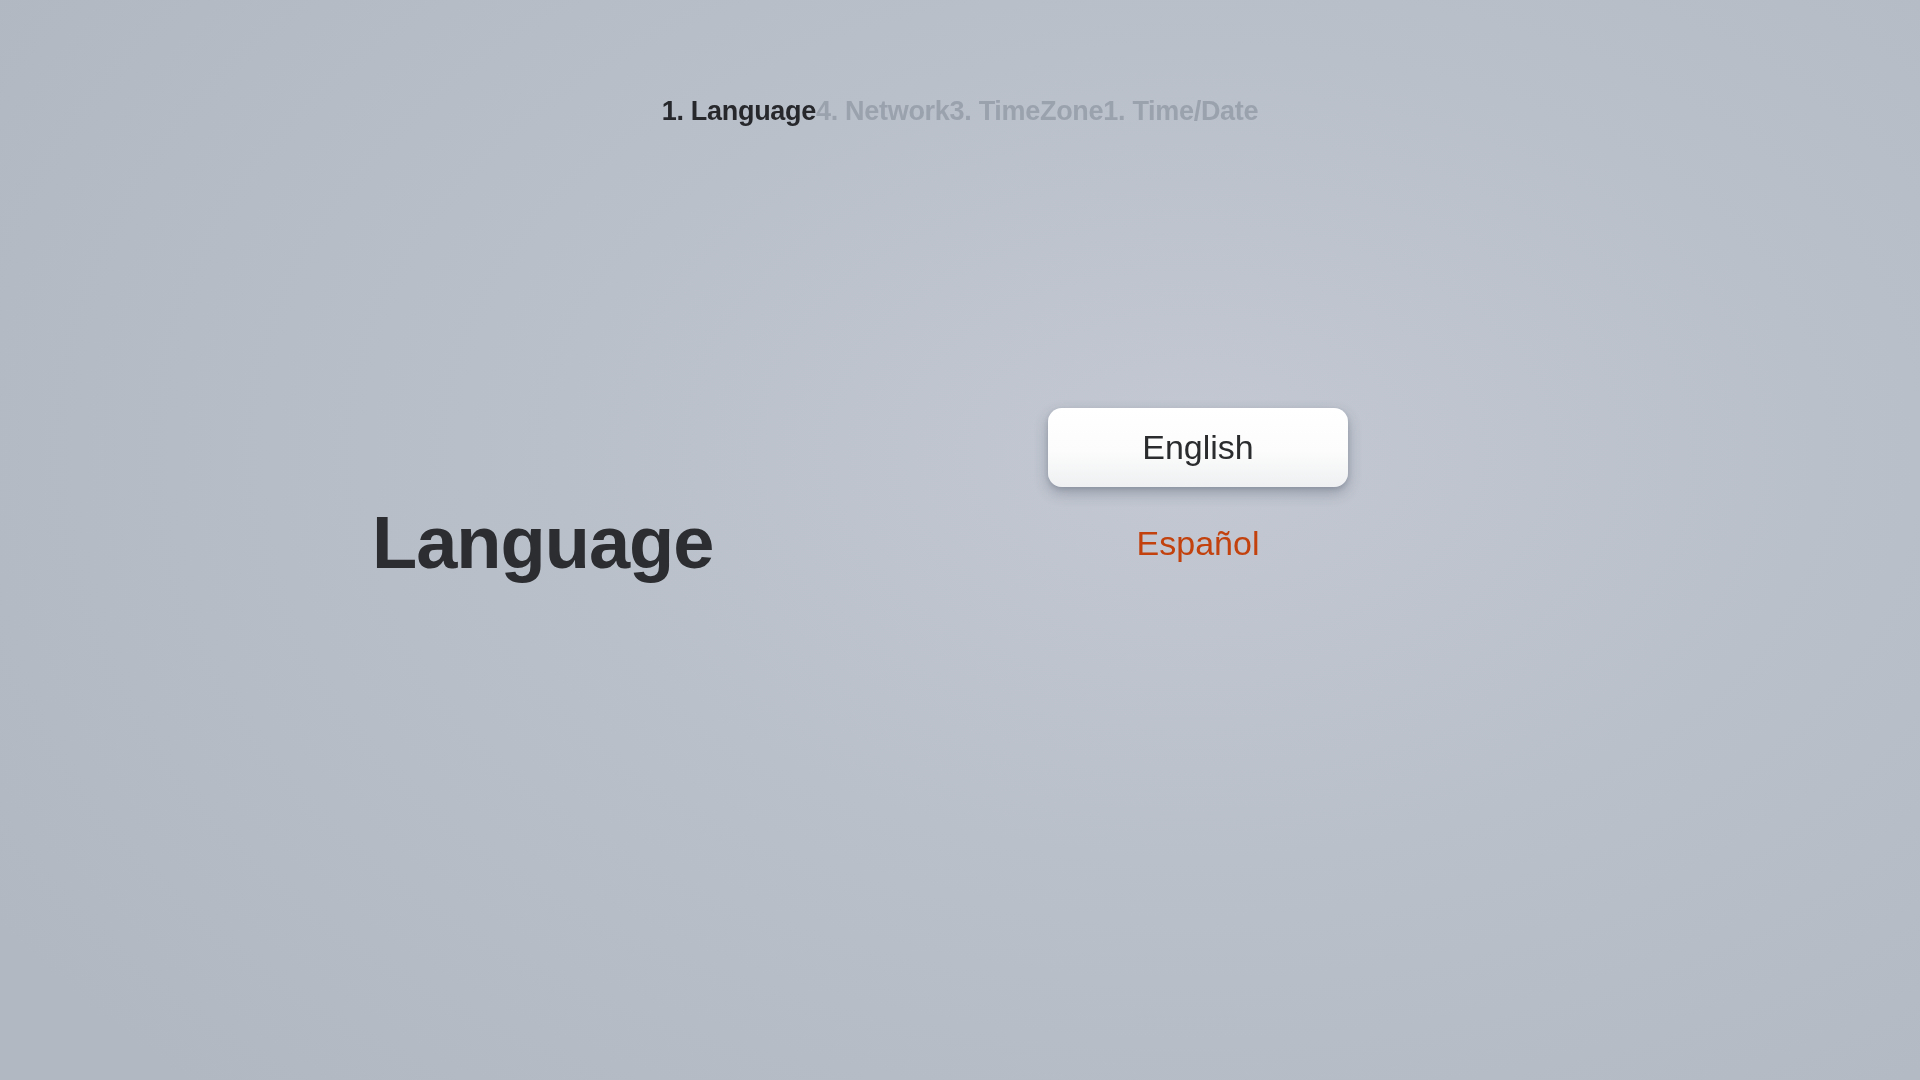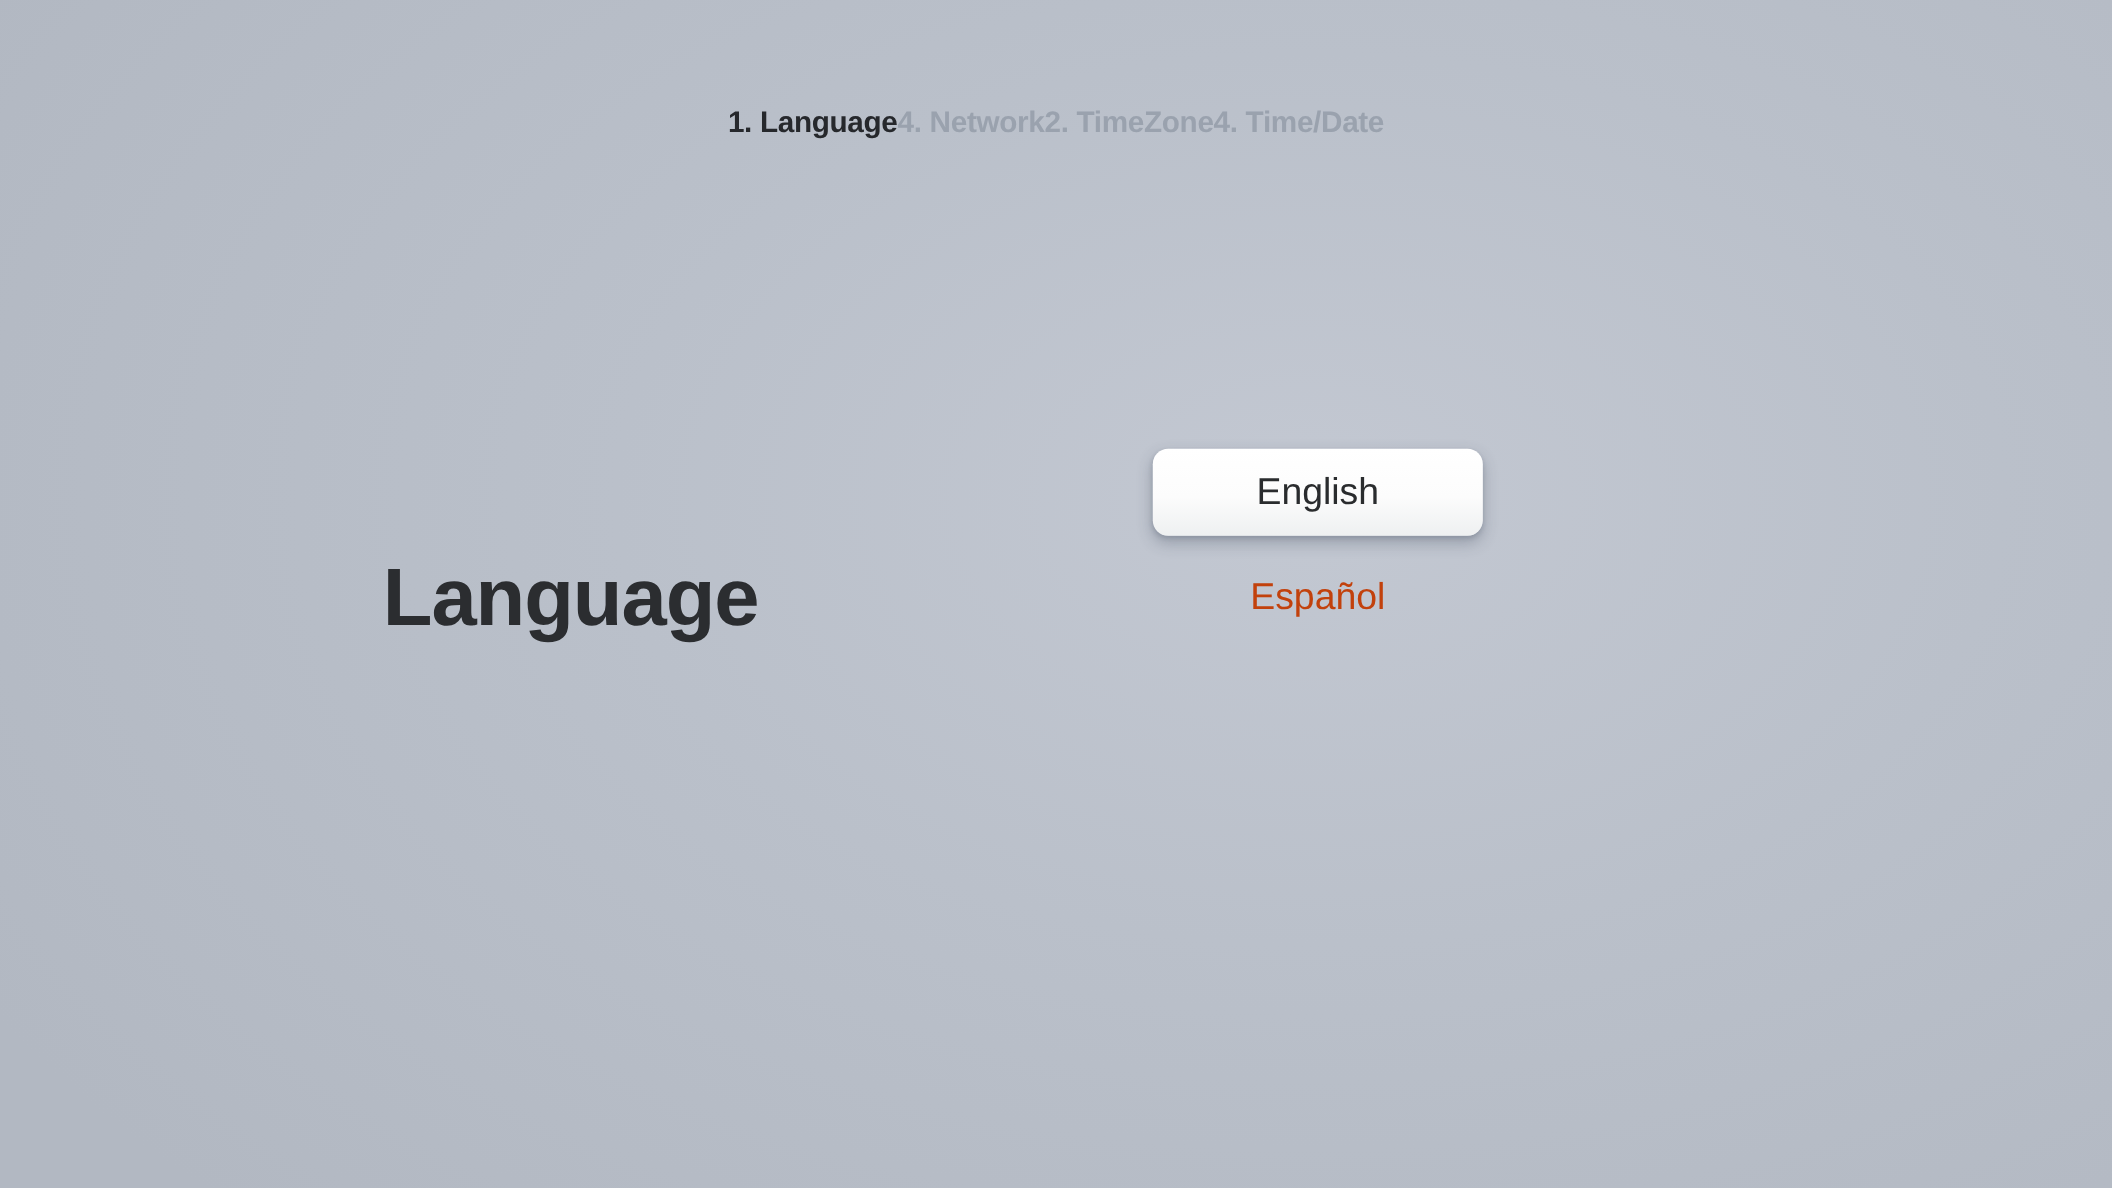--- a/index.html
+++ b/index.html
@@ -37,21 +37,21 @@
     color: #9aa2ae;
     white-space: nowrap;
   }
   .step.active {
     color: #26282c;
   }
 
   
   .page-title {
     position: absolute;
-    left: 348px;
+    left: 372px;
     top: 506px;
     margin: 0;
     font-size: 74px;
     font-weight: 600;
     letter-spacing: -1px;
     line-height: 1;
     color: #2b2d30;
   }
 
   
@@ -80,22 +80,22 @@
   }
 </style>
 </head>
 <body>
 
 <div class="screen">
 
   <nav class="stepper">
     <span class="step active">1. Language</span>
     <span class="step">4. Network</span>
-    <span class="step">2. TimeZone</span>
-    <span class="step">4. Time/Date</span>
+    <span class="step">3. TimeZone</span>
+    <span class="step">1. Time/Date</span>
   </nav>
 
   <h1 class="page-title">Language</h1>
 
   <div class="lang-list">
     <div class="lang-option selected">English</div>
     <div class="lang-option">Español</div>
   </div>
 
 </div>

